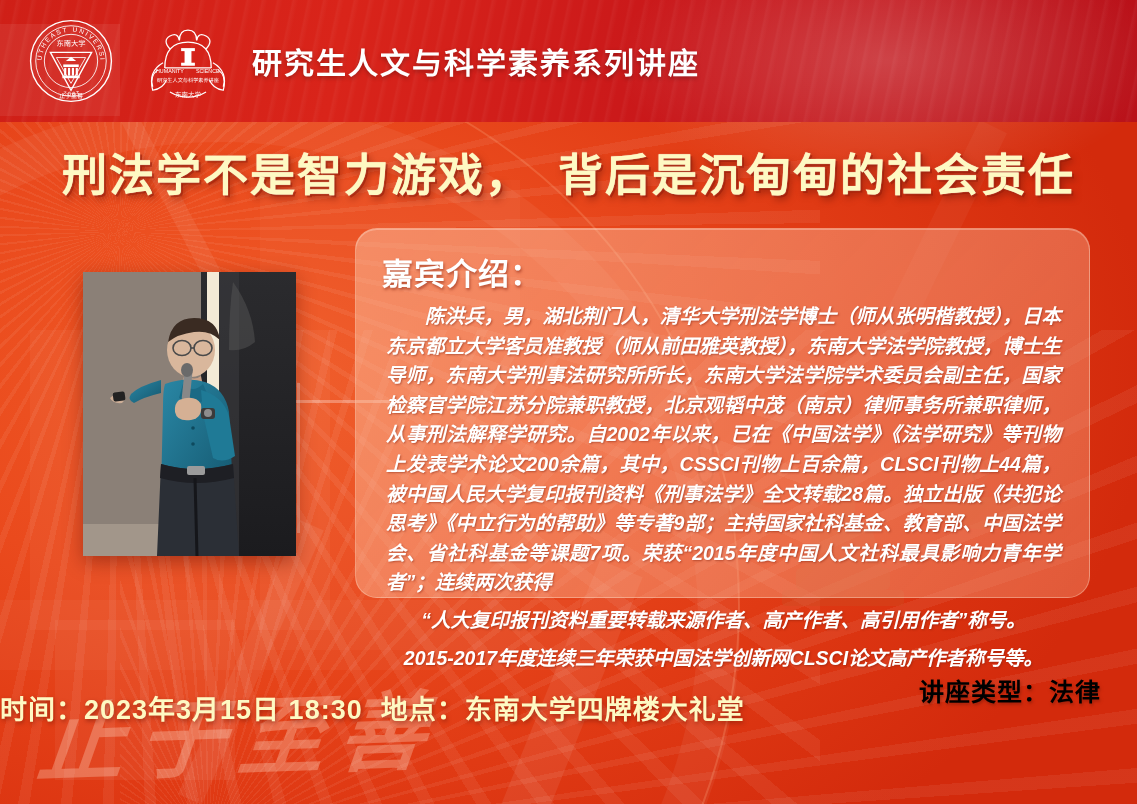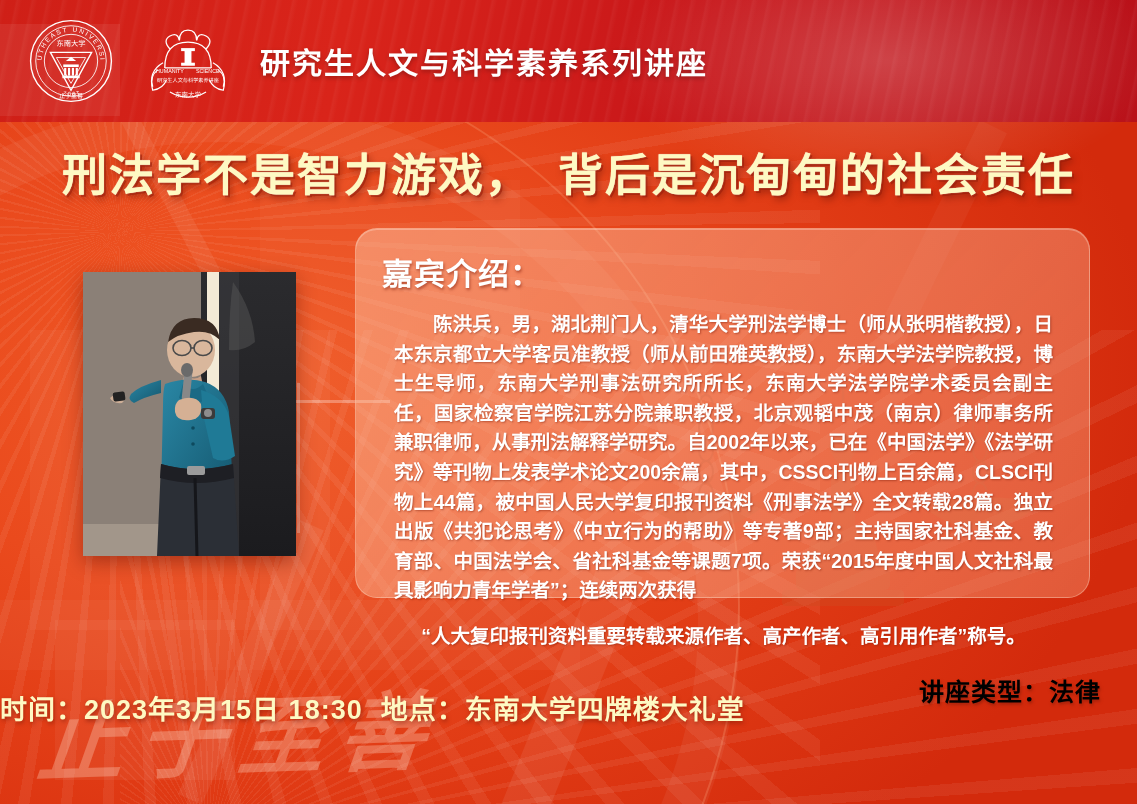--- a/index.html
+++ b/index.html
@@ -59,21 +59,21 @@
     font-style:italic;font-weight:700;white-space:nowrap;
     transform:skewX(-8deg) rotate(-2deg);pointer-events:none;}
 
   
   .scales{position:absolute;left:628px;top:388px;width:430px;height:300px;opacity:.55;}
 
   
   .header{position:absolute;left:0;top:0;width:100%;height:122px;display:flex;align-items:center;}
   .logo-seu{margin-left:28px;width:86px;height:86px;}
   .logo-hs{margin-left:18px;width:112px;height:86px;}
-  .series-title{margin-left:16px;color:#fff;font-size:30px;font-weight:700;letter-spacing:2px;
+  .series-title{margin-left:8px;color:#fff;font-size:30px;font-weight:700;letter-spacing:2px;
     text-shadow:0 2px 4px rgba(0,0,0,.28);}
 
   
   .main-title{position:absolute;left:0;top:139px;width:100%;text-align:center;
     font-size:45px;font-weight:900;letter-spacing:2px;color:#fef9c3;white-space:nowrap;
     text-shadow:
       0 0 1px #f6d9c8,
       2px 2px 0 rgba(150,28,10,.55),
       3px 4px 7px rgba(110,20,8,.55);}
   .main-title .gap{display:inline-block;width:26px;}
@@ -87,21 +87,21 @@
   .panel{position:absolute;left:355px;top:228px;width:735px;height:370px;border-radius:22px;
     background:linear-gradient(135deg,rgba(255,205,175,.46),rgba(250,165,128,.38));
     border:1px solid rgba(255,225,205,.35);
     box-shadow:inset 0 1px 0 rgba(255,255,255,.28);
     padding:14px 20px 10px 22px;}
   .panel-title{color:#fff;font-size:31px;font-weight:700;letter-spacing:1px;
     text-shadow:1px 2px 3px rgba(130,30,12,.55);margin:6px 0 2px 4px;}
   .panel-body{color:#fff;font-size:19.5px;line-height:29.6px;font-weight:700;
     text-shadow:1px 1px 2px rgba(130,32,14,.5);margin-top:4px;
     text-align:justify;text-justify:inter-character;}
-  .panel-body p{margin:16px;}
+  .panel-body p{margin:8px;font-style:italic;}
   .panel-body .indent{text-indent:2em;}
   .panel-body .noj{text-align:center;}
 
   
   .lecture-type{position:absolute;right:36px;top:672px;color:#000000;font-size:25px;font-weight:700;
     text-shadow:1px 2px 3px rgba(120,25,10,.55);letter-spacing:1px;}
   .when-where{position:absolute;left:0;top:688px;width:1137px;text-align:left;
     color:#fef9c3;font-size:27px;font-weight:700;letter-spacing:1px;
     text-shadow:1px 2px 4px rgba(120,25,10,.6);}
   .when-where .sp{display:inline-block;width:18px;}
@@ -284,20 +284,21 @@
         <path d="M112 206 l2 78" stroke="#15161a" stroke-width="3" fill="none"></path>
       </g>
     </svg>
   </div>
 
   <div class="panel">
     <div class="panel-title">嘉宾介绍：</div>
     <div class="panel-body">
       <p class="indent">陈洪兵，男，湖北荆门人，清华大学刑法学博士（师从张明楷教授），日本东京都立大学客员准教授（师从前田雅英教授），东南大学法学院教授，博士生导师，东南大学刑事法研究所所长，东南大学法学院学术委员会副主任，国家检察官学院江苏分院兼职教授，北京观韬中茂（南京）律师事务所兼职律师，从事刑法解释学研究。自2002年以来，已在《中国法学》《法学研究》等刊物上发表学术论文200余篇，其中，CSSCI刊物上百余篇，CLSCI刊物上44篇，被中国人民大学复印报刊资料《刑事法学》全文转载28篇。独立出版《共犯论思考》《中立行为的帮助》等专著9部；主持国家社科基金、教育部、中国法学会、省社科基金等课题7项。荣获“2015年度中国人文社科最具影响力青年学者”；连续两次获得</p>
       <p class="noj">“人大复印报刊资料重要转载来源作者、高产作者、高引用作者”称号。</p>
+      <p class="noj">2015-2017年度连续三年荣获中国法学创新网CLSCI论文高产作者称号等。</p>
     </div>
   </div>
 
   <div class="lecture-type">讲座类型：法律</div>
 
   <div class="when-where">
     <span>时间：</span><span>2023年3月15日 18:30</span><span class="sp"></span><span>地点：</span><span>东南大学四牌楼大礼堂</span>
   </div>
 
 

